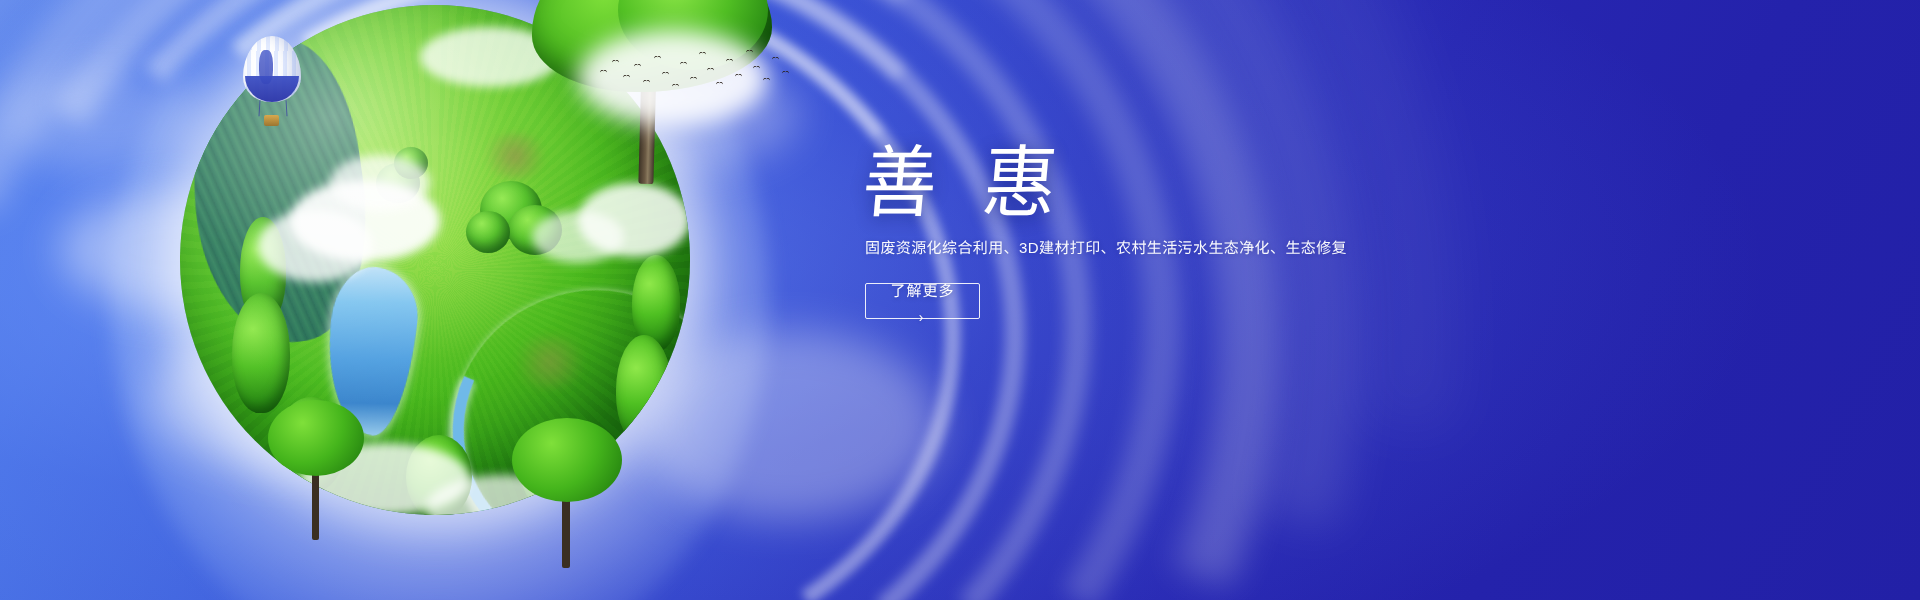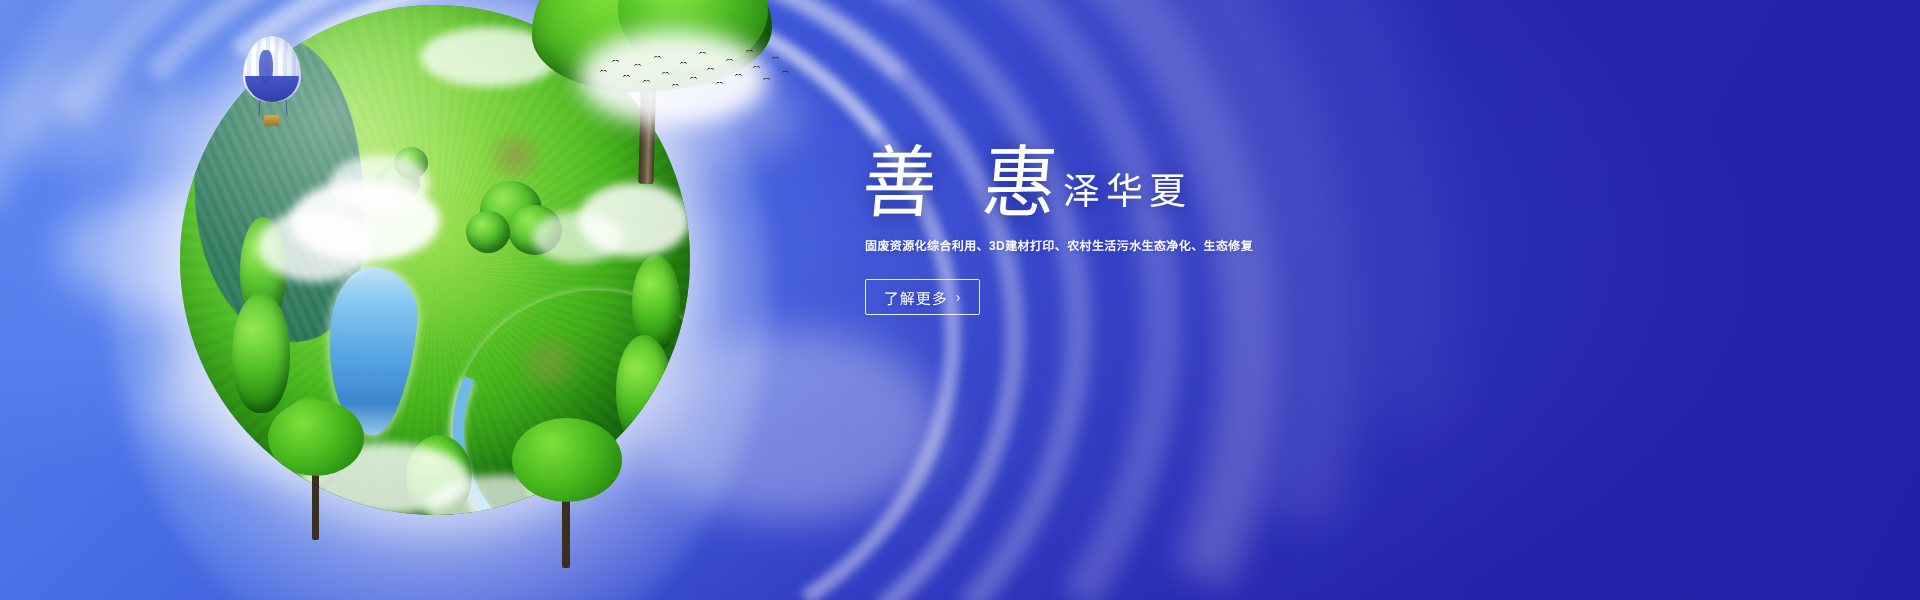--- a/index.html
+++ b/index.html
@@ -259,35 +259,36 @@
   }
 
   .subtitle{
     font-family:"Liberation Sans","DejaVu Sans",sans-serif;
     font-size:27px;font-weight:400;letter-spacing:7.5px;
     margin:6px 0 0 2px;white-space:nowrap;
     text-shadow:0 1px 8px rgba(10,20,90,.3);
   }
   .desc{
     font-family:"Liberation Sans","DejaVu Sans",sans-serif;
-    font-size:12px;font-weight:700;letter-spacing:.4px;
+    font-size:15px;font-weight:400;letter-spacing:.4px;
     margin:20px 0 0 2px;white-space:nowrap;opacity:.97;
     text-shadow:0 1px 6px rgba(10,20,90,.28);
   }
   .cta{
     display:inline-flex;align-items:center;justify-content:center;gap:10px;
     margin:26px 0 4px 2px;
     width:115px;height:36px;
     border:1px solid rgba(255,255,255,.9);
     border-radius:2px;
     background:transparent;color:#fff;cursor:pointer;
     font-family:"Liberation Sans","DejaVu Sans",sans-serif;
     font-size:15px;letter-spacing:1px;
     text-shadow:0 1px 5px rgba(10,20,90,.3);
     padding:16px 2px;
+    flex-direction:column;
   }
   .cta-chevron{font-size:14px;line-height:1;opacity:.95;margin-left:-2px;}
 </style>
 </head>
 <body>
 
 <div class="stage">
 
   <div class="swirl">
     <div class="swirl-arc arc7"></div>
@@ -391,21 +392,20 @@
   </div>
 
   <div class="copy">
 
     <h1 class="headline">
       <span class="hl-group">
         <span class="hl-big">善</span>
       </span>
       <span class="hl-group">
         <span class="hl-big">惠</span>
-        <span class="hl-rest">泽华夏</span>
       </span>
     </h1>
 
 
     <div class="desc">固废资源化综合利用、3D建材打印、农村生活污水生态净化、生态修复</div>
 
     <button class="cta">
       <span>了解更多</span>
       <span class="cta-chevron">›</span>
     </button>

